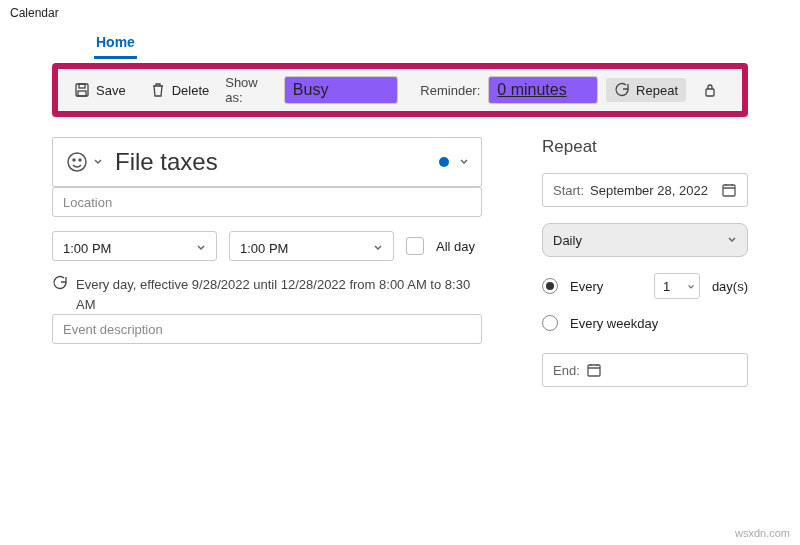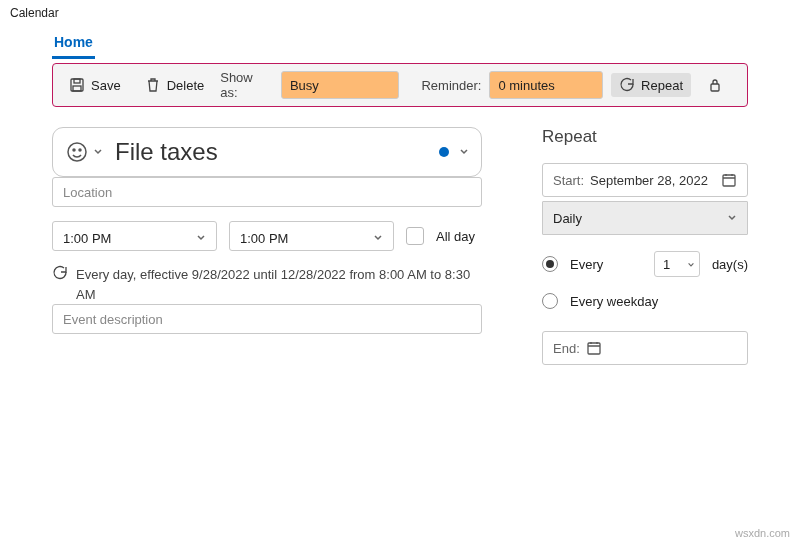--- a/index.html
+++ b/index.html
@@ -1,48 +1,48 @@
 <!DOCTYPE html>
 <html><head>
   <meta charset="utf-8">
   <style>
     * { box-sizing: border-box; font-family: "Segoe UI", Arial, sans-serif; }
     body { margin: 0; width: 800px; height: 545px; background: #fff; color: #222; font-size: 13px; }
     .window-title { padding: 6px 10px; font-size: 12px; }
-    .tabs { padding: 0 52px; }
+    .tabs { padding: 0 52px; margin-left: 42px; }
     .tab { display: inline-block; padding: 8px 2px 6px 2px; font-size: 14px; font-weight:600; color:#333; border-bottom: 3px solid transparent; }
     .tab.active { color:#0067c0; border-bottom-color:#0067c0; }
-    .toolbar { display:flex; align-items:center; gap:8px; background:#f4f4f4; border:1px solid #be185d; border-radius:4px; margin:4px 52px 0 52px; padding:6px 8px; }
+    .toolbar { display:flex; align-items:center; gap:8px; background:#f4f4f4; border:6px solid #be185d; border-radius:4px; margin:4px 52px 0 52px; padding:6px 8px; }
     .tbtn { display:flex; align-items:center; gap:6px; padding:4px 8px; border-radius:3px; cursor:pointer; }
     .tbtn.repeat { background:#dfdfdf; }
     .tlabel { font-size:13px; color:#444; }
-    .tinput { border:1px solid #ccc; height:28px; padding:2px 8px; background:#fdba74; border-radius:3px; font-size:13px; display:flex; align-items:center; }
+    .tinput { border:1px solid #ccc; height:28px; padding:2px 8px; background:#8b5cf6; border-radius:3px; font-size:16px; display:flex; align-items:center; }
     .tinput.showas { width:120px; }
-    .tinput.reminder { width:115px; }
+    .tinput.reminder { width:115px;text-decoration:underline; }
     .spacer { flex:1; }
     .icon svg { display:block; }
     .content { display:flex; padding: 20px 52px 0 52px; gap:60px; }
     .left { width: 430px; }
     .right { flex:1; }
     .section-h { font-size:17px; color:#444; margin-bottom:16px; }
-    .titlebox { display:flex; align-items:center; border:1px solid #c9c9c9; border-radius:11px; padding:12px 12px; height:50px; gap:10px; }
+    .titlebox { display:flex; align-items:center; border:1px solid #c9c9c9; border-radius:2px; padding:12px 12px; height:50px; gap:10px; }
     .emoji-btn { display:flex; align-items:center; gap:4px; cursor:pointer; }
     .event-title { flex:1; border:none; outline:none; font-size:24px; font-weight:300; color:#333; }
     .cat-dot { width:10px; height:10px; border-radius:50%; background:#0067c0; }
     .field { width:100%; border:1px solid #c9c9c9; border-radius:3px; height:30px; padding:4px 10px; font-size:13px; color:#888; display:flex; align-items:center; margin-top:0; background:#fff; }
     .timerow { display:flex; align-items:center; gap:12px; margin-top:14px; }
     .select { border:1px solid #c9c9c9; border-radius:3px; height:30px; width:165px; display:flex; align-items:flex-end; justify-content:space-between; padding:4px 10px; font-size:13px; background:#fff; cursor:pointer; }
     .chev { color:#666; }
     .checkbox { width:18px; height:18px; border:1px solid #bbb; border-radius:3px; background:#fff; cursor:pointer; }
     .recur-line { display:flex; gap:8px; align-items:flex-start; margin-top:14px; font-size:13px; color:#444; line-height:1.5; }
     .recur-line .txt { flex:1; }
     .datefield { display:flex; align-items:center; border:1px solid #c9c9c9; border-radius:3px; height:34px; padding:4px 10px; gap:6px; background:#fff; }
     .datefield .lab { color:#666; font-size:13px; }
     .datefield .val { font-size:13px; color:#333; flex:1; }
-    .freq-select { display:flex; align-items:center; justify-content:space-between; border:1px solid #c9c9c9; border-radius:1px; height:34px; padding:4px 10px; margin-top:4px; background:#ececec; cursor:pointer; }
+    .freq-select { display:flex; align-items:center; justify-content:space-between; border:1px solid #c9c9c9; border-radius:8px; height:34px; padding:4px 10px; margin-top:16px; background:#ececec; cursor:pointer; }
     .radio-row { display:flex; align-items:center; gap:12px; margin-top:16px; }
     .radio { width:16px; height:16px; border:1px solid #888; border-radius:50%; display:flex; align-items:center; justify-content:center; cursor:pointer; }
     .radio.checked::after { content:''; width:8px; height:8px; border-radius:50%; background:#333; }
     .num-input { width:46px; height:26px; border:1px solid #ccc; border-radius:3px; display:flex; align-items:center; justify-content:space-between; padding:2px 4px 2px 8px; font-size:13px; background:#fff; }
     .watermark { position:absolute; bottom:6px; right:10px; font-size:11px; color:#aaa; }
   </style>
 </head>
 <body>
 
 <div class="window-title">Calendar</div>

